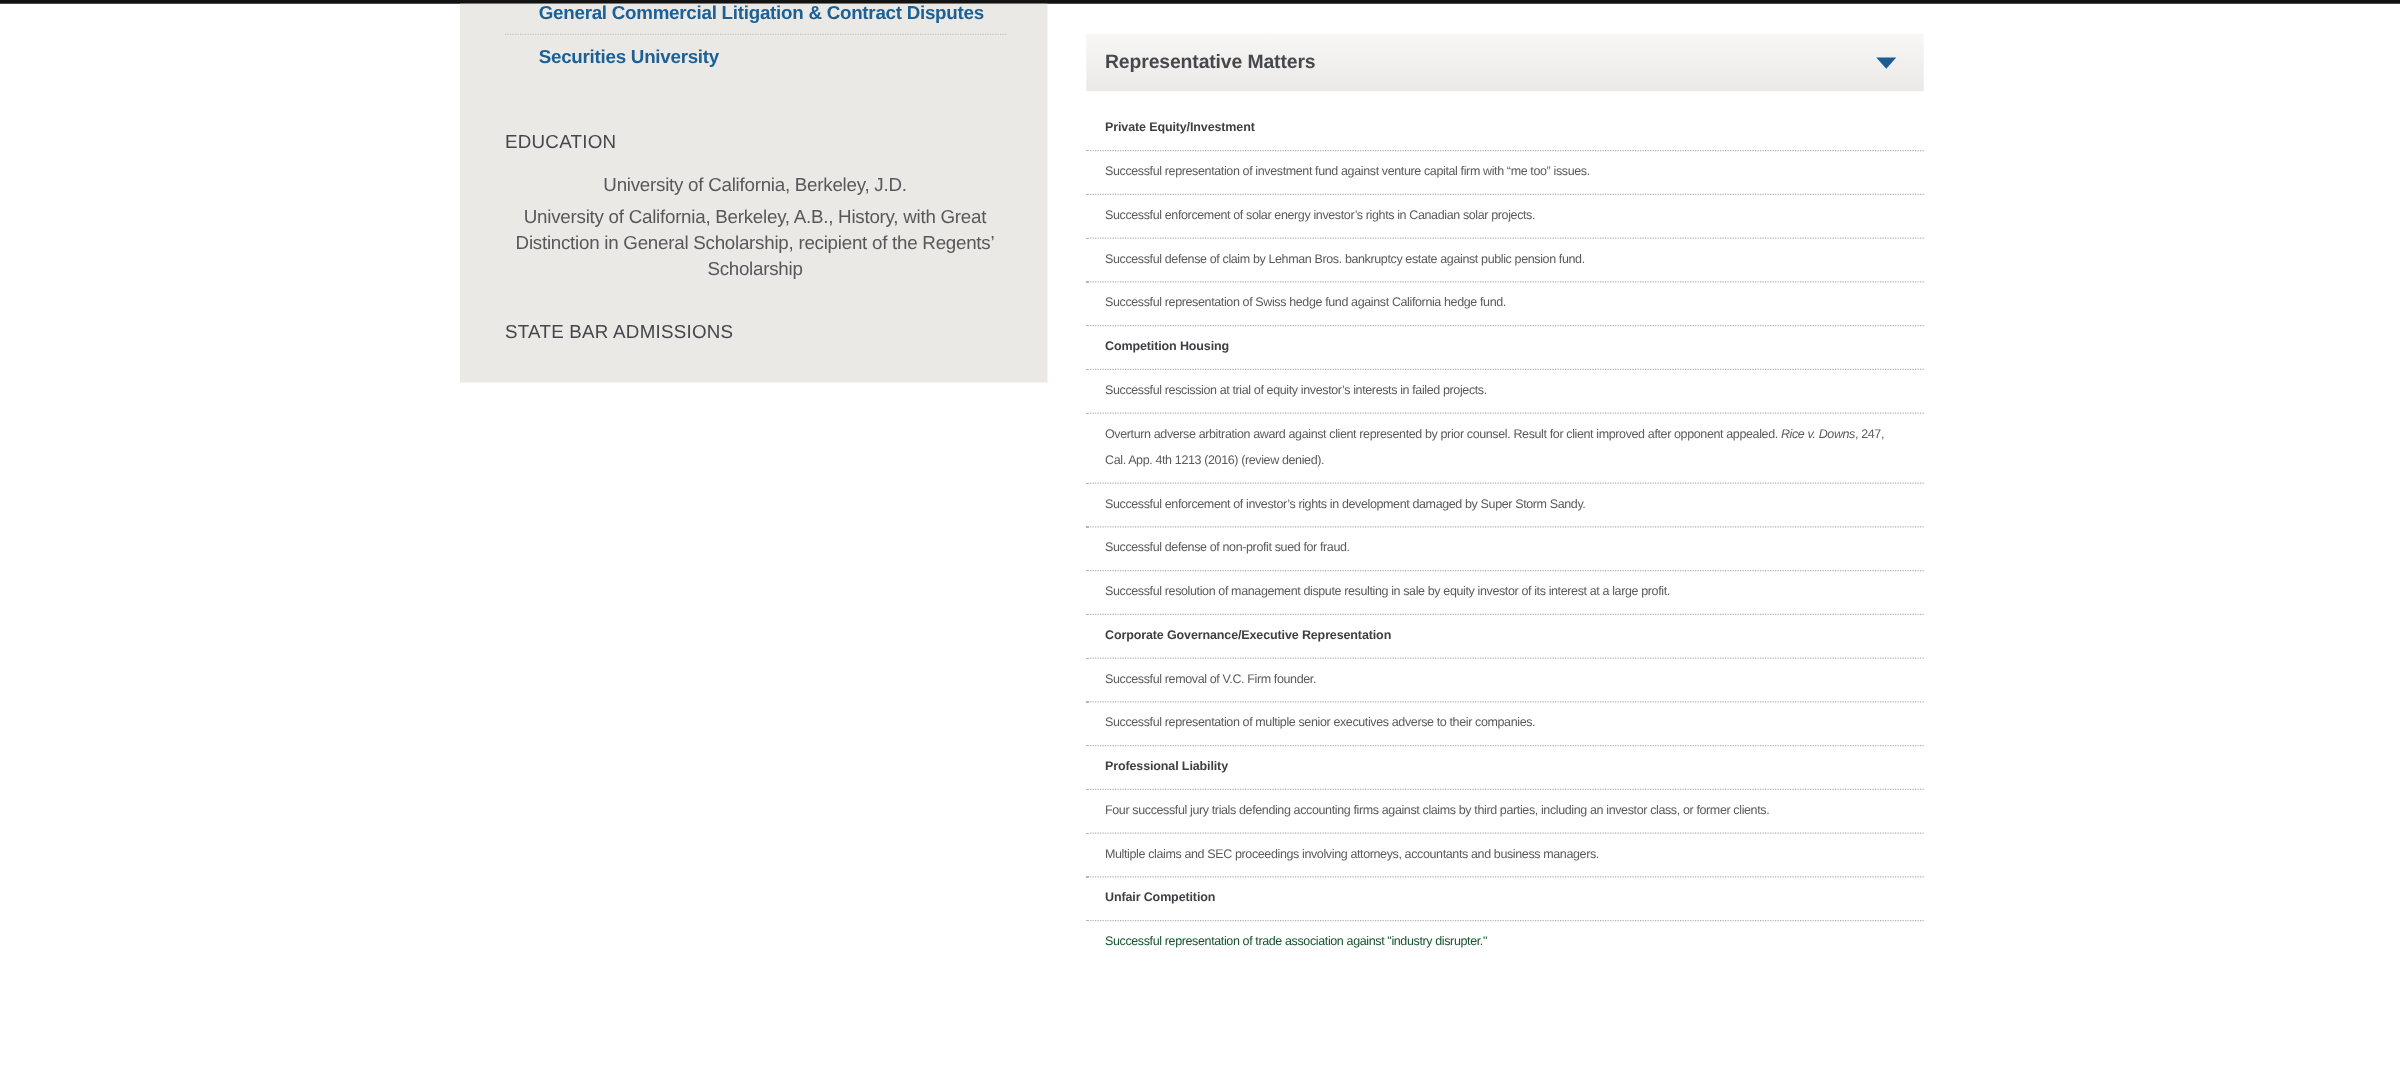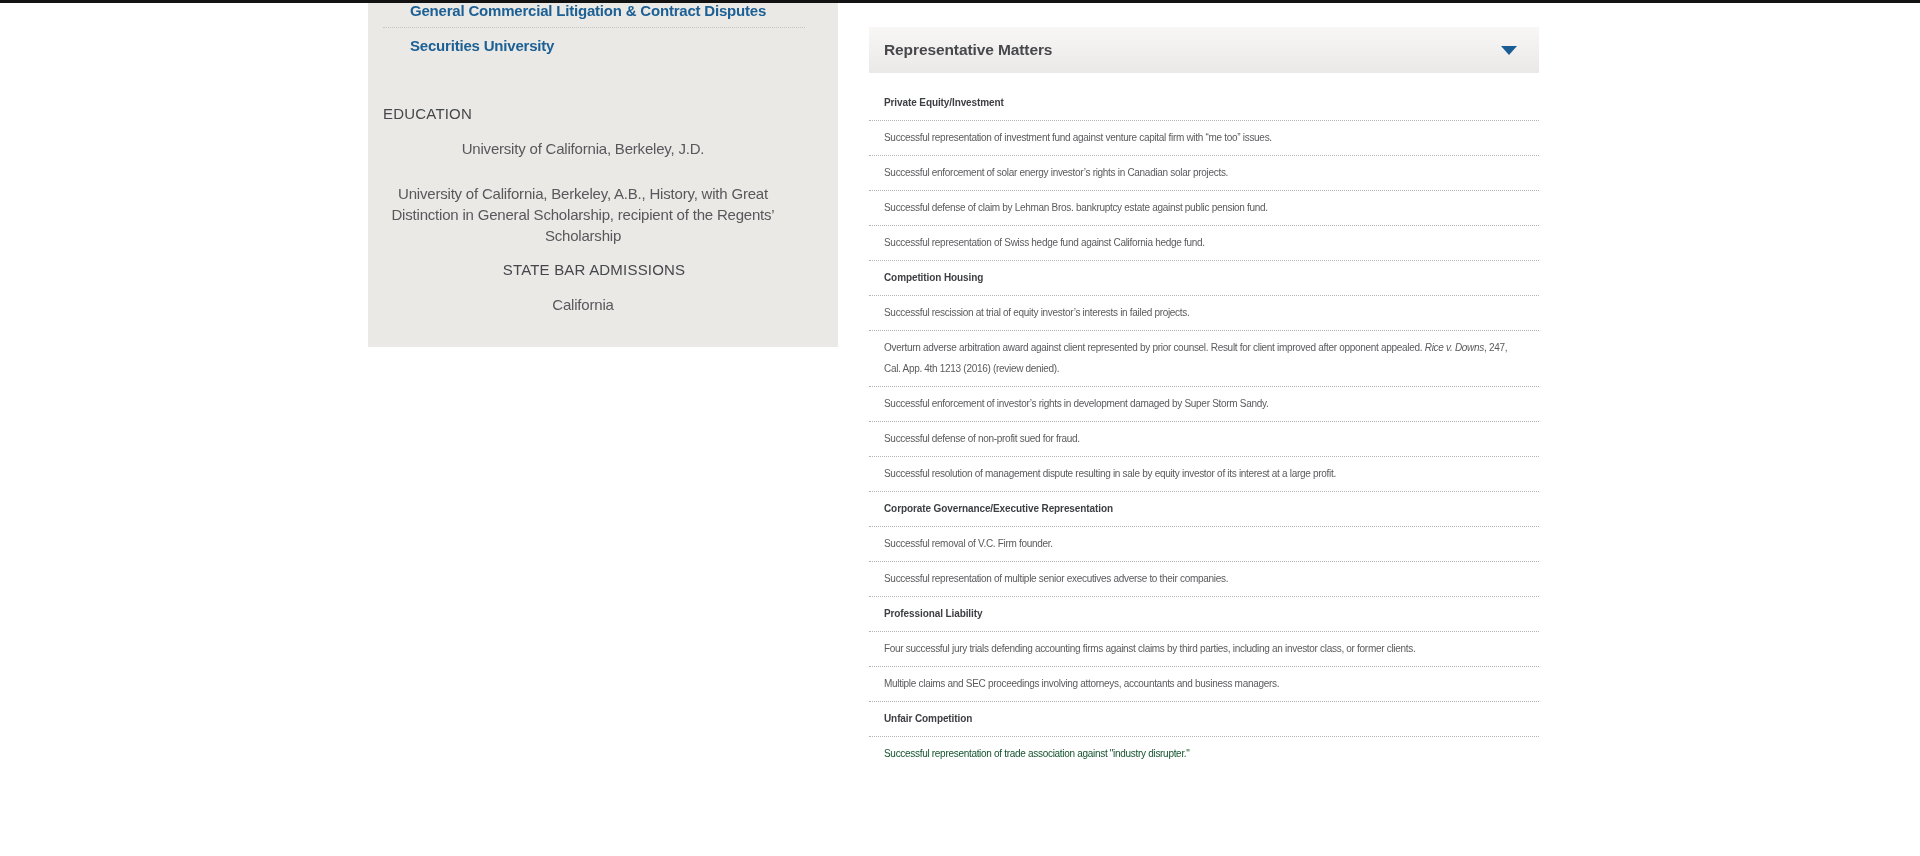--- a/index.html
+++ b/index.html
@@ -16,21 +16,21 @@
     width: 1171px;
     display: flex;
     gap: 31px;
     align-items: flex-start;
   }
 
   
   .sidebar {
     width: 470px;
     background: #eae9e6;
-    padding: 0 33px 32px 15px;
+    padding: 0 33px 32px 36px;
   }
   .side-nav ul { list-style: none; }
   .side-nav li { padding: 0 0 8px 0; line-height: 16px; }
   .side-nav li.with-sep { border-bottom: 1px dotted #c6c5c1; }
   .side-nav li + li { padding-top: 10px; }
   .side-nav a {
     display: block;
     padding-left: 27px;
     color: #1c6095;
     font-size: 15px;
@@ -40,31 +40,31 @@
     line-height: 16px;
   }
   .side-heading {
     font-size: 15px;
     font-weight: normal;
     color: #46474c;
     letter-spacing: 0.2px;
     line-height: 16px;
     margin-top: 44px;
   }
-  .side-heading.second { margin-top: 16px; text-align: center; }
+  .side-heading.second { margin-top: 32px; }
   .side-par {
     font-size: 15px;
     line-height: 21px;
     letter-spacing: -0.2px;
     color: #58585c;
     margin-top: 16px;
     max-width: 400px;
     text-align: center;
   }
-  .side-par + .side-par { margin-top: 24px; }
+  .side-par + .side-par { margin-top: 4px; }
 
   
   .main { width: 670px; padding-top: 24px; }
   .accordion-header {
     height: 46px;
     background: linear-gradient(#f8f7f6, #ebe9e7);
     display: flex;
     align-items: center;
     justify-content: space-between;
     padding: 0 22px 0 15px;
@@ -121,21 +121,20 @@
           <a href="#">Securities University</a>
         </li>
       </ul>
     </nav>
 
     <h3 class="side-heading">EDUCATION</h3>
     <p class="side-par">University of California, Berkeley, J.D.</p>
     <p class="side-par">University of California, Berkeley, A.B., History, with Great Distinction in General Scholarship, recipient of the Regents’ Scholarship</p>
 
     <h3 class="side-heading second">STATE BAR ADMISSIONS</h3>
-    <p class="side-par">California</p>
   </aside>
 
   <main class="main">
 
     <div class="accordion-header">
       <span class="accordion-title">Representative Matters</span>
       <span class="caret-down"></span>
     </div>
 
     <ul class="matters">

